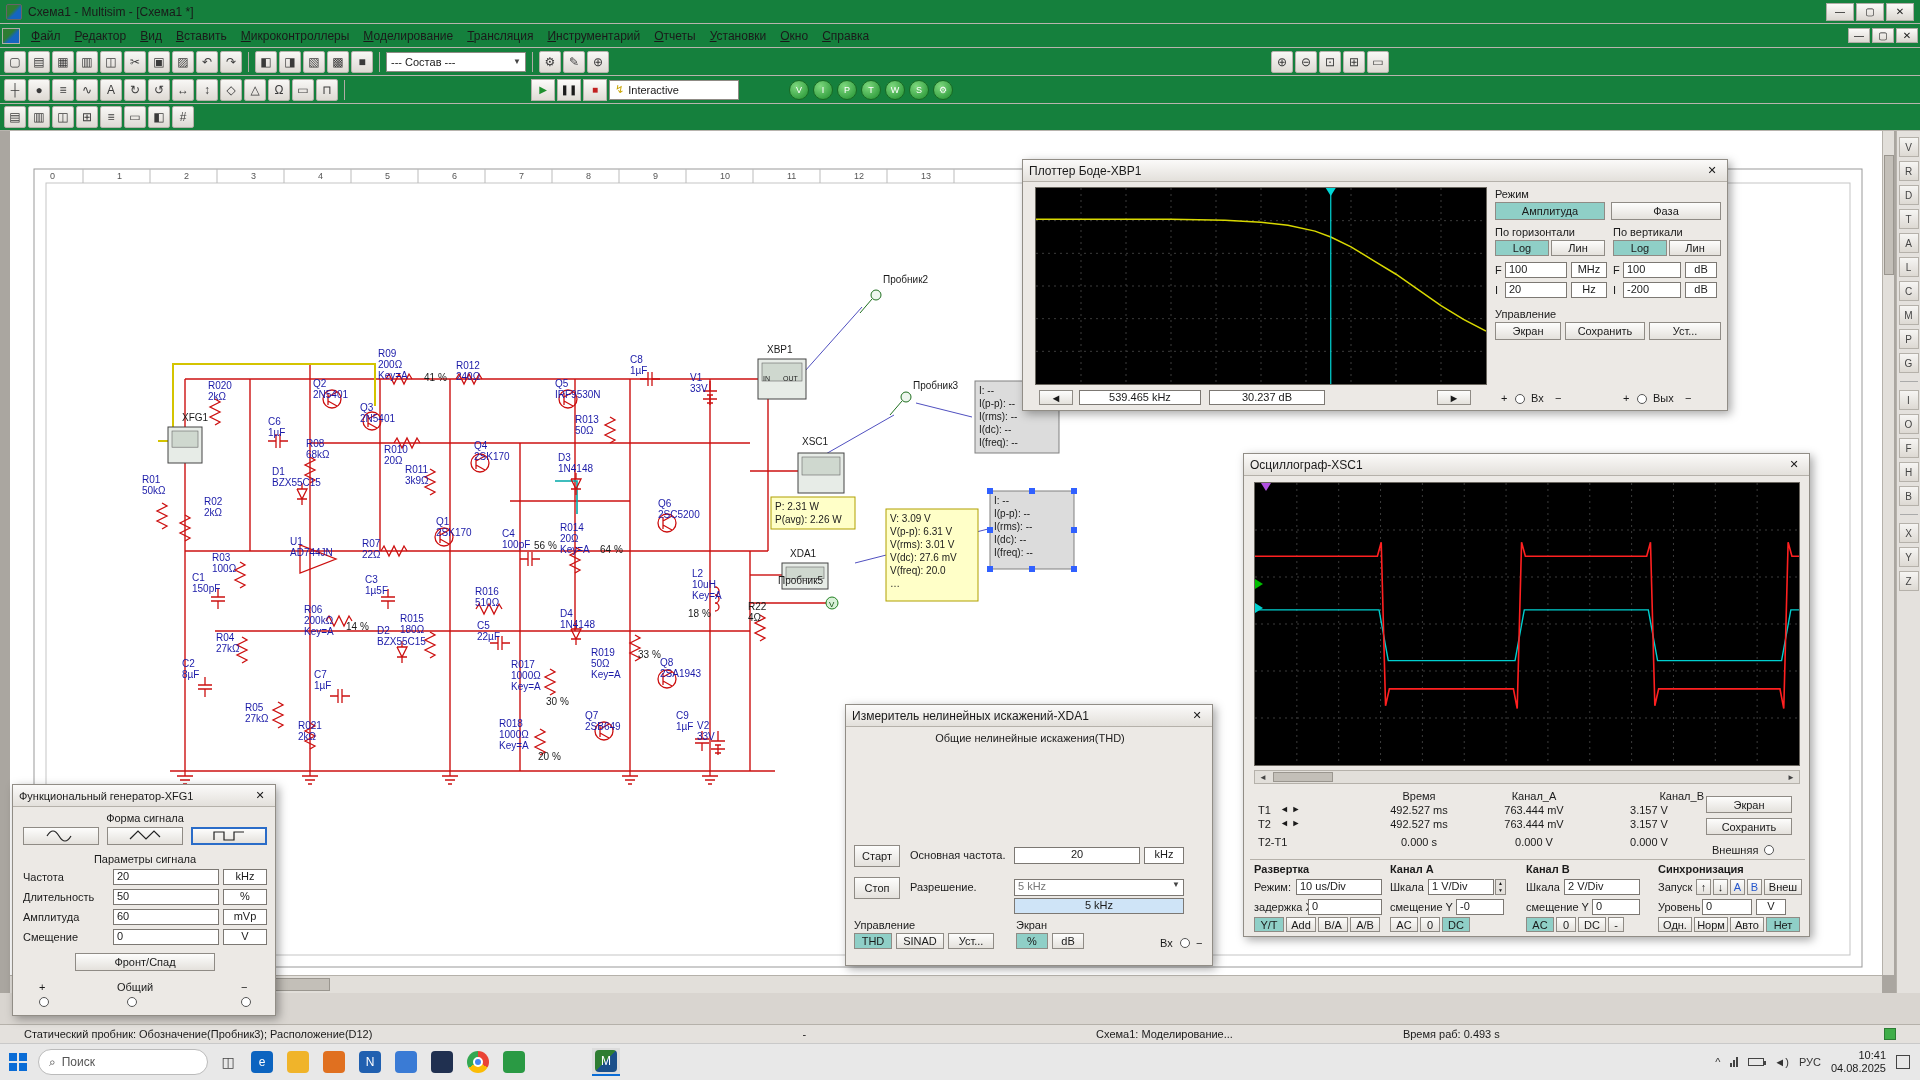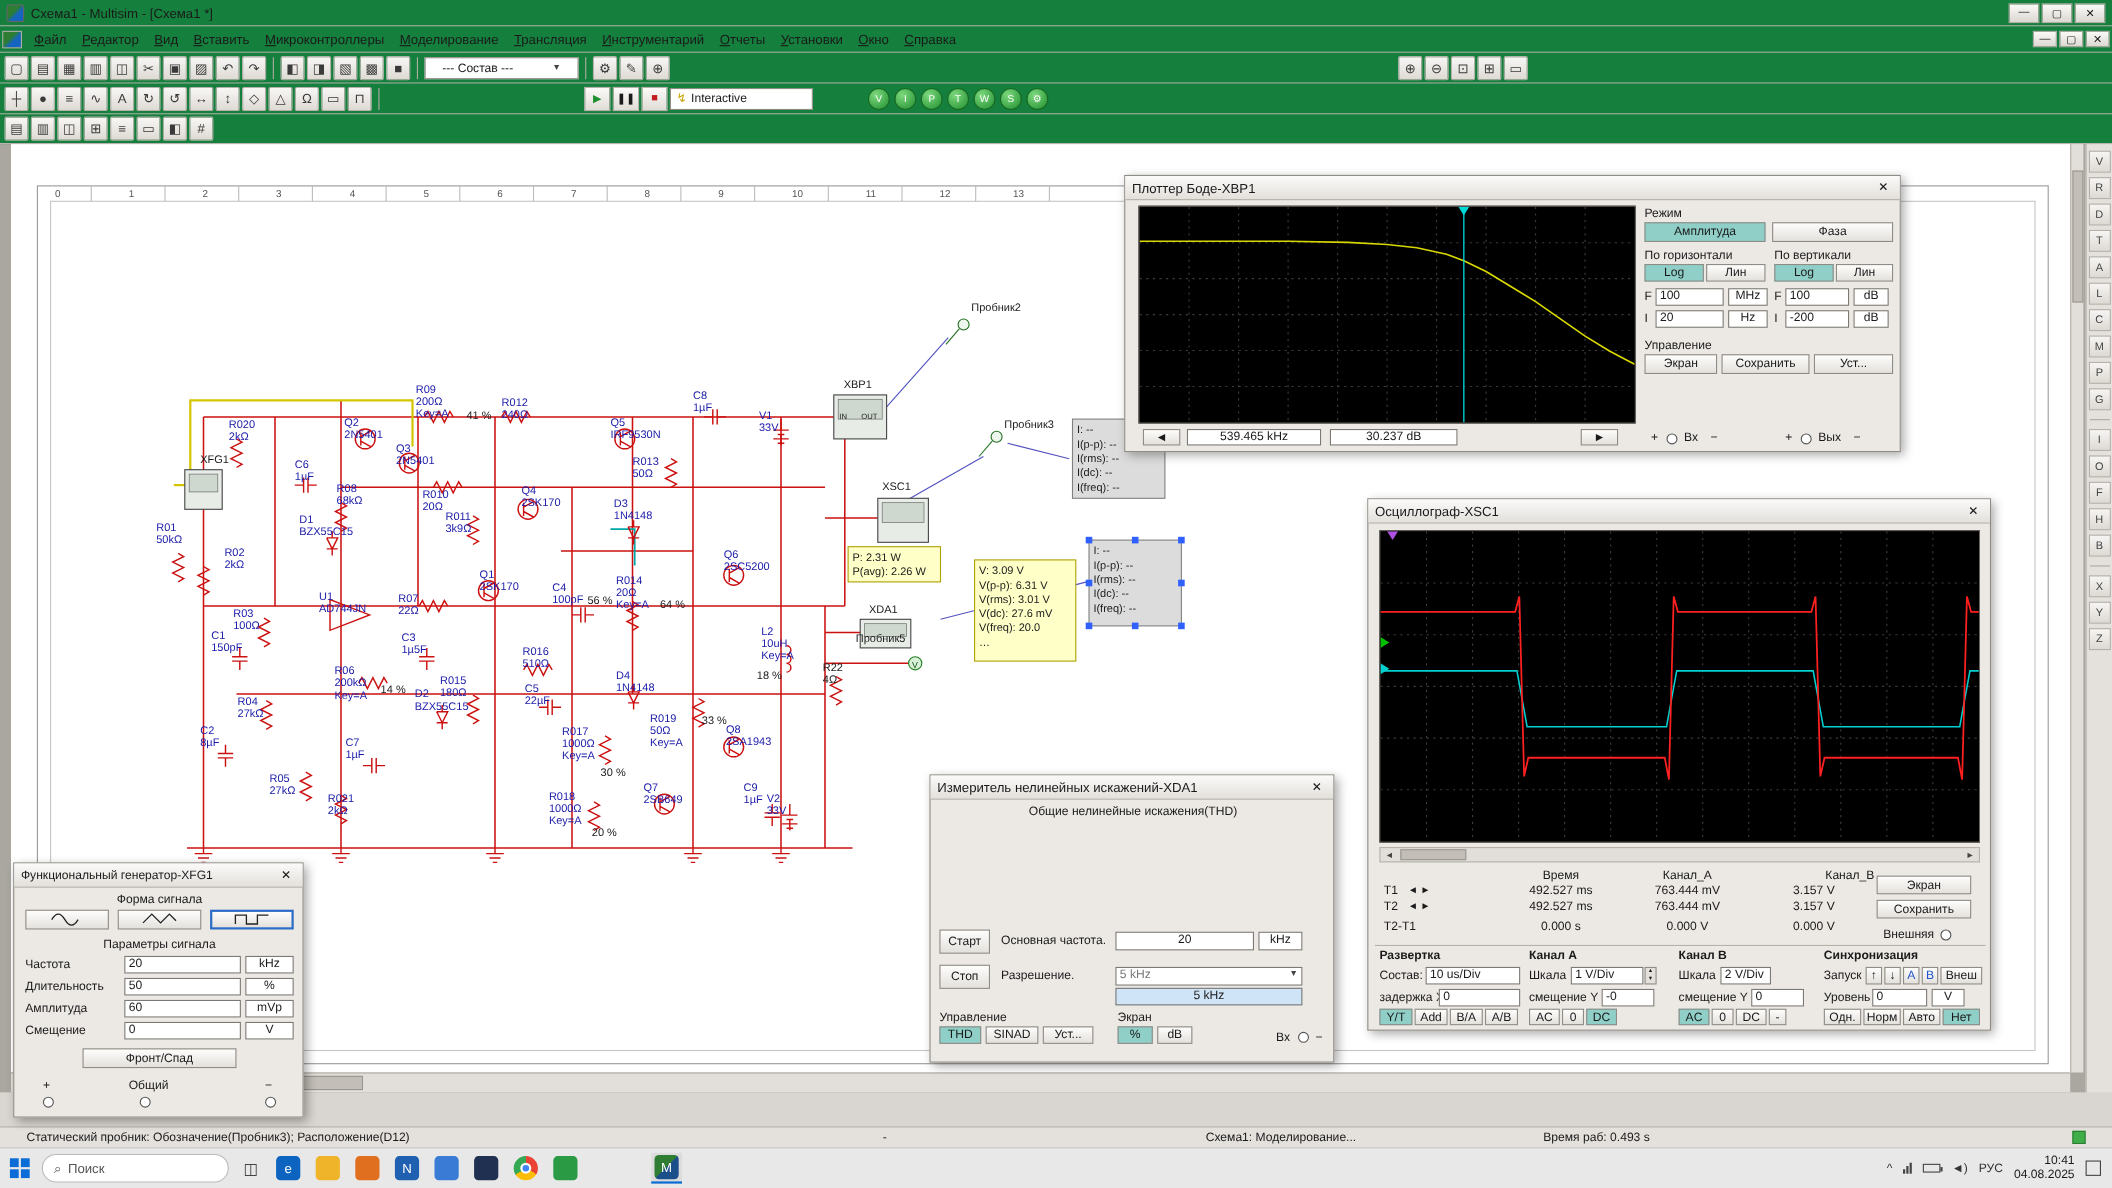--- a/index.html
+++ b/index.html
@@ -11,21 +11,21 @@
 .wbtns{margin-left:auto;display:flex;gap:2px}
 .wbtn{width:28px;height:18px;border:1px solid #b0aca6;background:linear-gradient(#fbfaf8,#dcd8d2);display:flex;align-items:center;justify-content:center;font-size:10px}
 #menubar{top:24px;height:24px;display:flex;align-items:center;padding:0 2px}
 .menu-item{padding:3px 7px}
 .menu-item u{text-decoration:underline}
 #tb1{top:48px;height:28px;display:flex;align-items:center;padding:0 4px;gap:2px}
 #tb2{top:76px;height:28px;display:flex;align-items:center;padding:0 4px;gap:2px}
 #tb3{top:104px;height:27px;display:flex;align-items:center;padding:0 4px;gap:2px}
 .icon-btn{width:22px;height:22px;border:1px solid #b5b1aa;border-radius:2px;background:linear-gradient(#f8f7f5,#dedad4);display:flex;align-items:center;justify-content:center;font-size:12px;color:#3a3a3a;flex:none}
 .sep{width:1px;height:20px;background:#aFaba5;margin:0 4px;flex:none}
-.combo{width:140px;height:20px;border:1px solid #8f8b85;background:#fff;display:flex;align-items:center;padding:0 15px;font-size:11px}
+.combo{width:140px;height:20px;border:1px solid #8f8b85;background:#fff;display:flex;align-items:center;padding:0 4px;font-size:11px}
 .combo .arr{margin-left:auto;font-size:8px;color:#444}
 .simbtn{width:24px;height:22px;border:1px solid #b5b1aa;background:linear-gradient(#fcfbf9,#e0dcd6);display:flex;align-items:center;justify-content:center;font-size:10px}
 .inter{width:130px;height:20px;border:1px solid #8f8b85;background:#fff;display:flex;align-items:center;gap:4px;padding:0 5px;font-size:11px}
 .pcircle{width:20px;height:20px;border-radius:50%;background:radial-gradient(circle at 35% 30%,#7ed87e,#1e8f2e);border:1px solid #186a24;color:#fff;font-size:9px;display:flex;align-items:center;justify-content:center;flex:none}
 #canvas{position:absolute;left:10px;top:131px;width:1872px;height:844px;background:#fff;overflow:hidden}
 #vscroll{position:absolute;left:1882px;top:131px;width:12px;height:844px;background:#e2dfda;border-left:1px solid #b5b1aa}
 #vscroll .thumb{position:absolute;left:1px;top:24px;width:10px;height:120px;background:#c3bfb8;border:1px solid #9a968f}
 #hscroll{position:absolute;left:10px;top:975px;width:1872px;height:18px;background:#e2dfda;border-top:1px solid #b5b1aa}
 #hscroll .thumb{position:absolute;left:20px;top:2px;width:300px;height:13px;background:#c3bfb8;border:1px solid #9a968f}
 #rstrip{position:absolute;left:1896px;top:131px;width:24px;height:893px;background:#e4e1dd;border-left:1px solid #b5b1aa;display:flex;flex-direction:column;align-items:center;padding-top:6px;gap:4px}
@@ -699,21 +699,21 @@
     <span class="lbl" style="left:120px;top:382px;width:110px;text-align:center">0.000 s</span>
     <span class="lbl" style="left:235px;top:382px;width:110px;text-align:center">0.000 V</span>
     <span class="lbl" style="left:350px;top:382px;width:110px;text-align:center">0.000 V</span>
     <span class="ib" style="left:462px;top:342px;width:86px;height:17px;line-height:16px">Экран</span>
     <span class="ib" style="left:462px;top:364px;width:86px;height:17px;line-height:16px">Сохранить</span>
     <span class="lbl" style="left:468px;top:390px">Внешняя</span>
     <span class="radio" style="left:520px;top:391px"></span>
     <div style="position:absolute;left:6px;top:405px;width:555px;border-top:1px solid #b5b1aa"></div>
 
     <span class="lbl hdr" style="left:10px;top:409px">Развертка</span>
-    <span class="lbl" style="left:10px;top:427px">Состав:</span>
+    <span class="lbl" style="left:10px;top:427px">Режим:</span>
     <span class="fld" style="left:52px;top:425px;width:86px;height:16px">10 us/Div</span>
     <span class="lbl" style="left:10px;top:447px">задержка X</span>
     <span class="fld" style="left:64px;top:445px;width:74px;height:16px">0</span>
     <span class="ib sel" style="left:10px;top:463px;width:30px;height:15px;line-height:14px">Y/T</span>
     <span class="ib" style="left:42px;top:463px;width:30px;height:15px;line-height:14px">Add</span>
     <span class="ib" style="left:74px;top:463px;width:30px;height:15px;line-height:14px">B/A</span>
     <span class="ib" style="left:106px;top:463px;width:30px;height:15px;line-height:14px">A/B</span>
 
     <span class="lbl hdr" style="left:146px;top:409px">Канал A</span>
     <span class="lbl" style="left:146px;top:427px">Шкала</span>
@@ -723,21 +723,21 @@
         <span>▼</span>
       </span>
     <span class="lbl" style="left:146px;top:447px">смещение Y</span>
     <span class="fld" style="left:212px;top:445px;width:48px;height:16px">-0</span>
     <span class="ib" style="left:146px;top:463px;width:28px;height:15px;line-height:14px">AC</span>
     <span class="ib" style="left:176px;top:463px;width:20px;height:15px;line-height:14px">0</span>
     <span class="ib sel" style="left:198px;top:463px;width:28px;height:15px;line-height:14px">DC</span>
 
     <span class="lbl hdr" style="left:282px;top:409px">Канал B</span>
     <span class="lbl" style="left:282px;top:427px">Шкала</span>
-    <span class="fld" style="left:320px;top:425px;width:46px;height:16px">2 V/Div</span>
+    <span class="fld" style="left:320px;top:425px;width:76px;height:16px">2 V/Div</span>
     <span class="lbl" style="left:282px;top:447px">смещение Y</span>
     <span class="fld" style="left:348px;top:445px;width:48px;height:16px">0</span>
     <span class="ib sel" style="left:282px;top:463px;width:28px;height:15px;line-height:14px">AC</span>
     <span class="ib" style="left:312px;top:463px;width:20px;height:15px;line-height:14px">0</span>
     <span class="ib" style="left:334px;top:463px;width:28px;height:15px;line-height:14px">DC</span>
     <span class="ib" style="left:364px;top:463px;width:16px;height:15px;line-height:14px">-</span>
 
     <span class="lbl hdr" style="left:414px;top:409px">Синхронизация</span>
     <span class="lbl" style="left:414px;top:427px">Запуск</span>
     <span class="ib" style="left:452px;top:425px;width:15px;height:16px;line-height:15px">↑</span>

